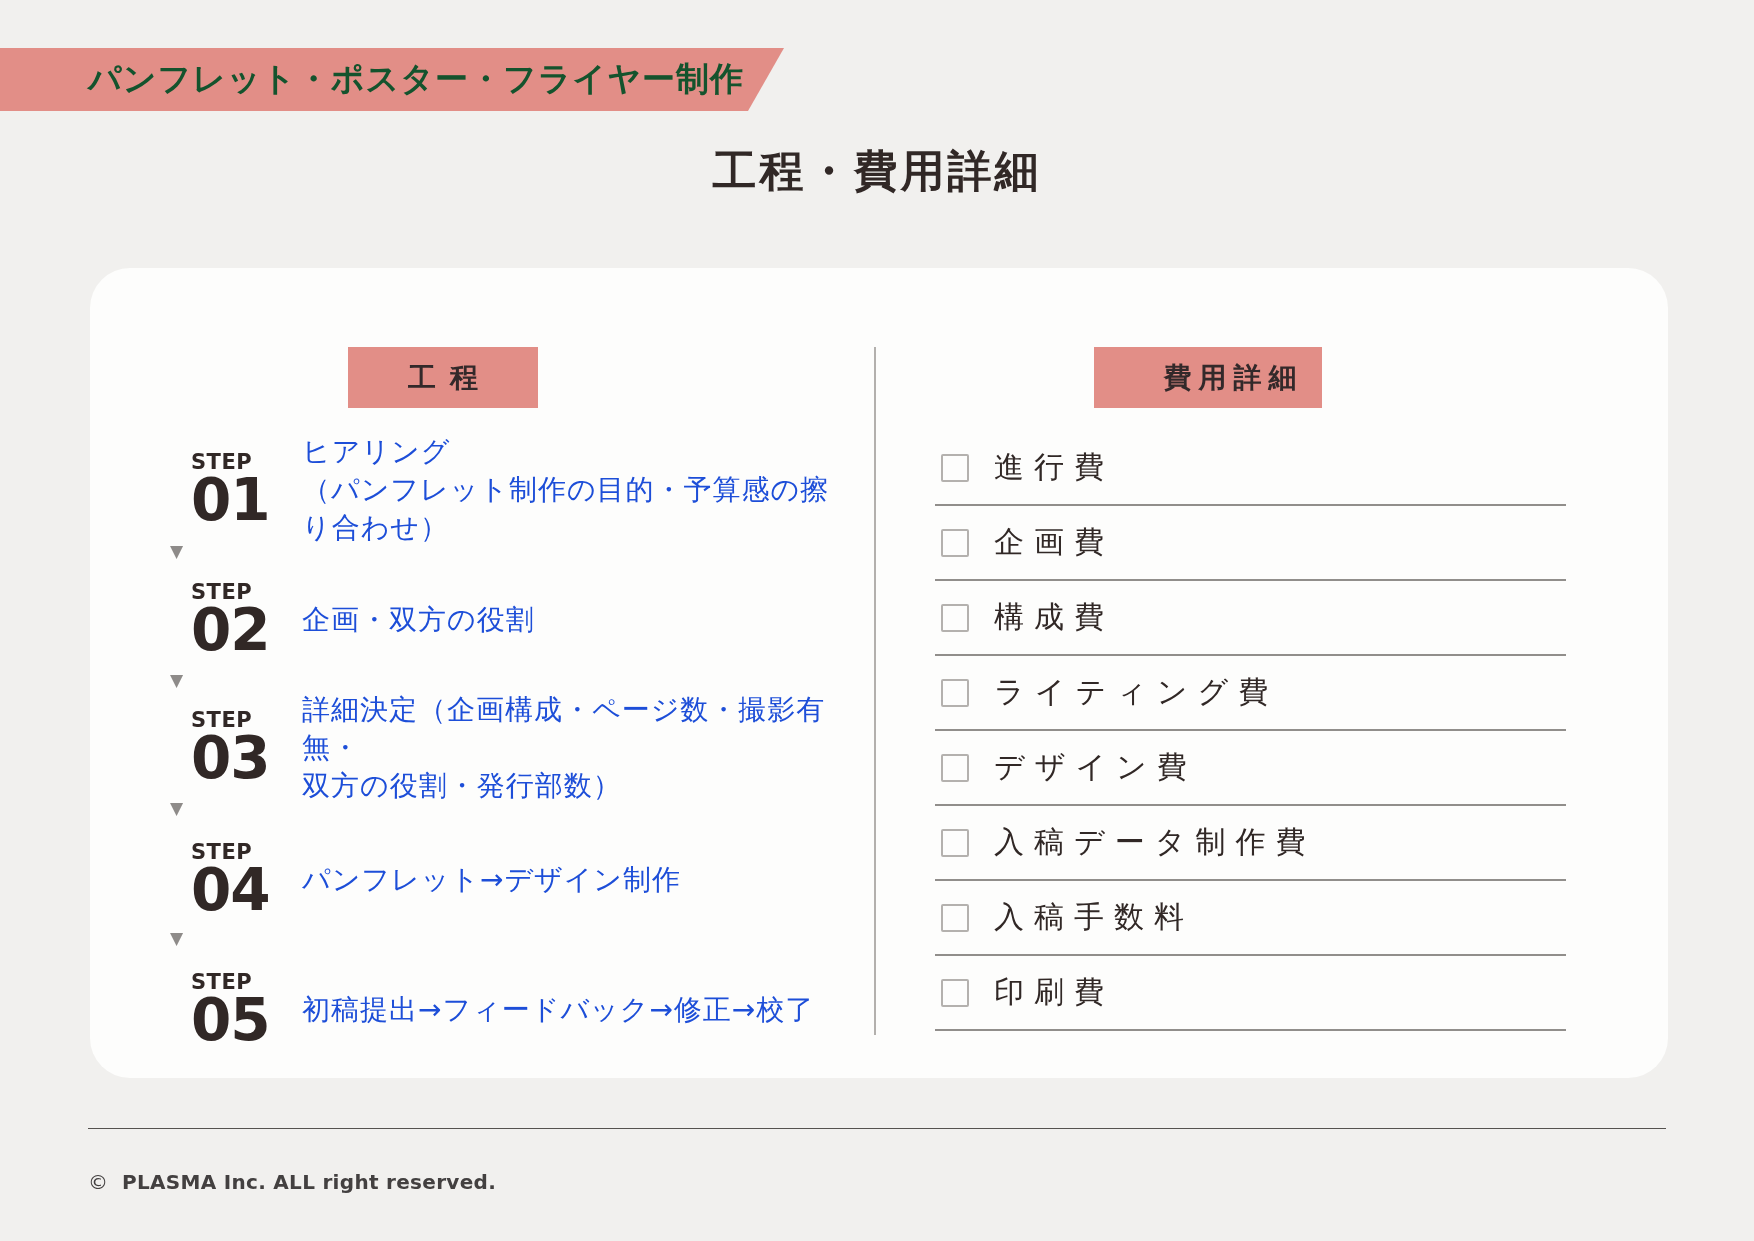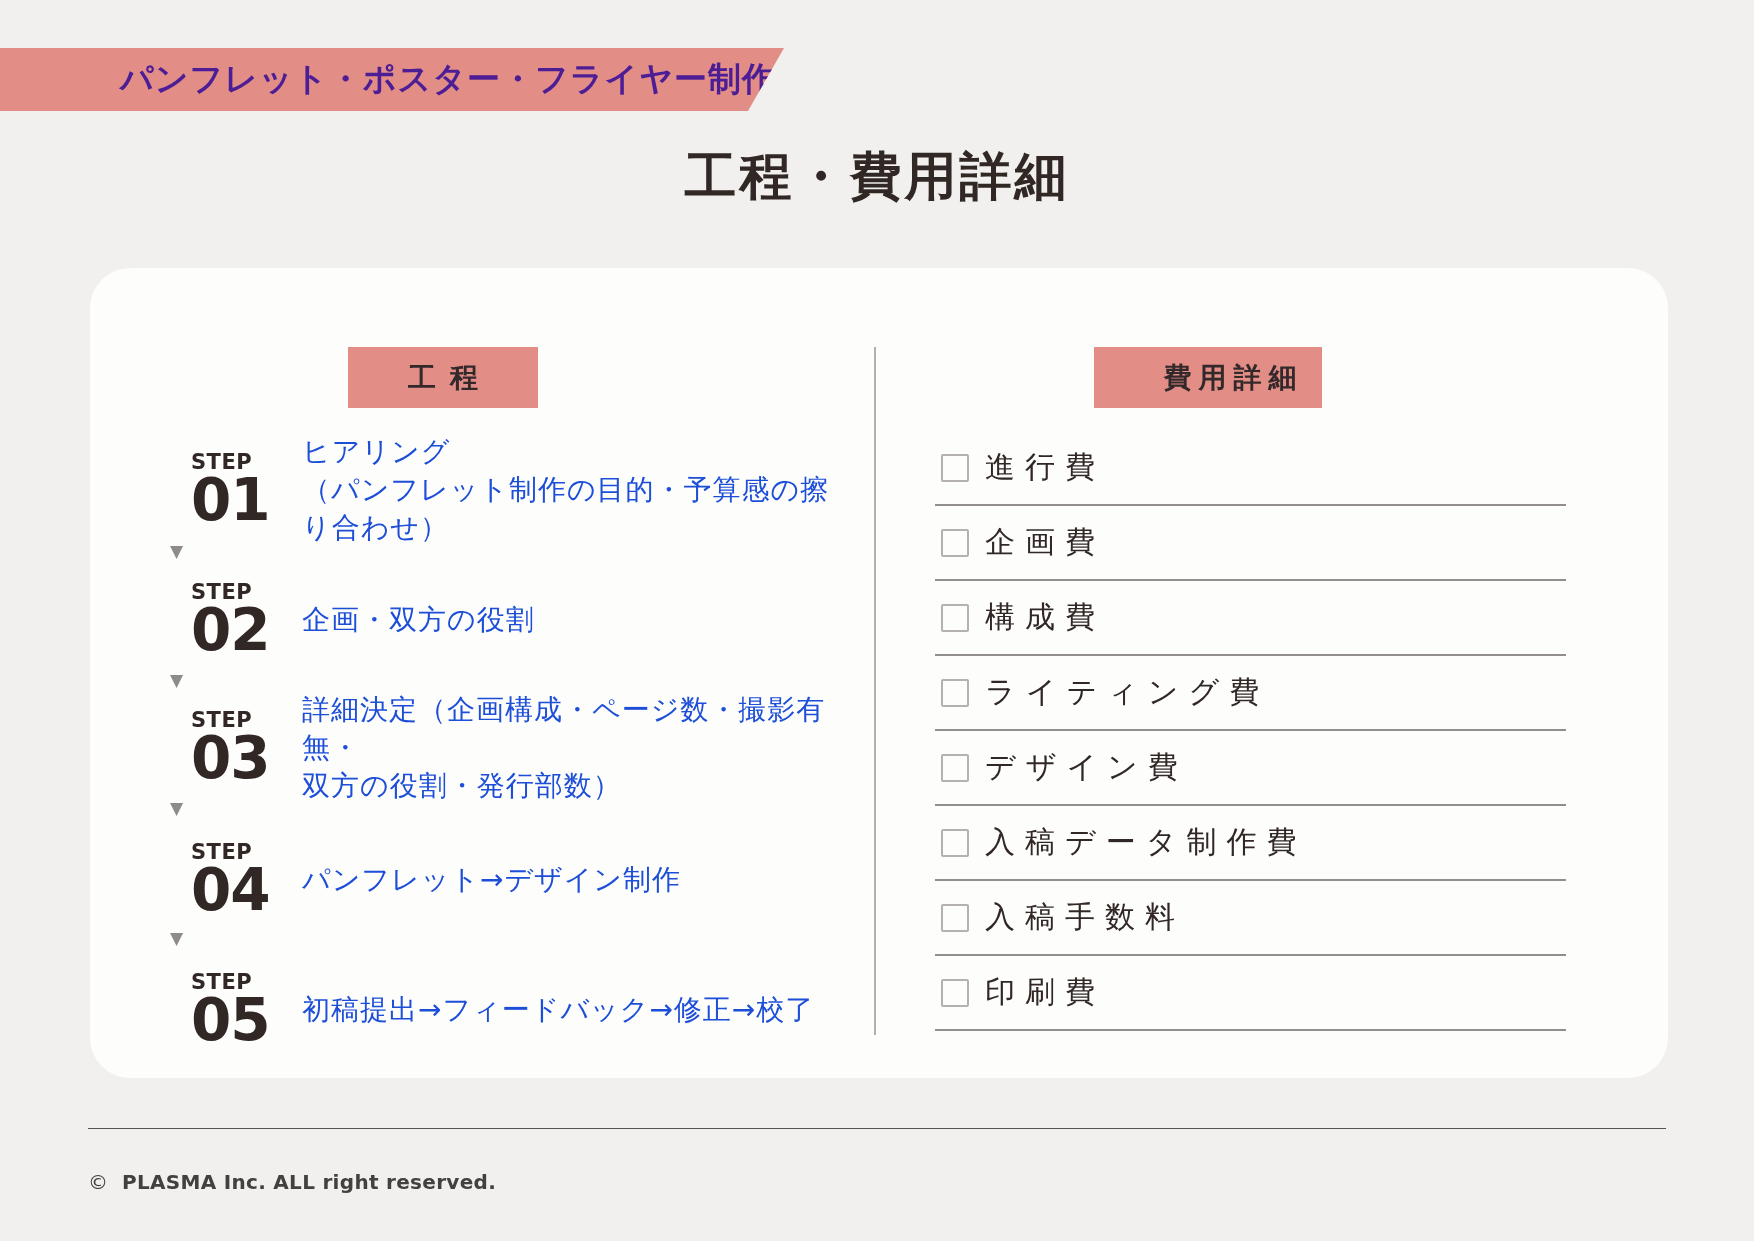--- a/index.html
+++ b/index.html
@@ -13,26 +13,26 @@
   body{font-family:"DejaVu Sans","Liberation Sans",sans-serif;color:var(--text);}
   .page{position:relative;width:1754px;height:1241px;background:var(--background);overflow:hidden;}
 
   
   .banner{
     position:absolute;left:0;top:48px;width:784px;height:63px;
     background:var(--accent);
     clip-path:polygon(0 0,100% 0,calc(100% - 36px) 100%,0 100%);
     display:flex;align-items:center;
   }
-  .banner span{font-size:33px;font-weight:700;letter-spacing:1px;padding-left:120px;color:#4c1d95;}
+  .banner span{font-size:33px;font-weight:700;letter-spacing:1px;padding-left:88px;color:#14532d;}
 
   
   .title{
     position:absolute;left:0;top:142px;width:100%;
-    text-align:center;font-size:52px;font-weight:800;letter-spacing:3px;color:#312826;
+    text-align:center;font-size:44px;font-weight:800;letter-spacing:3px;color:#312826;
   }
 
   
   .card{
     position:absolute;left:90px;top:268px;width:1578px;height:810px;
     background:var(--card);border-radius:40px;
   }
 
   
   .col-header{
@@ -56,21 +56,21 @@
   .step-text{font-size:28px;line-height:38px;font-weight:500;letter-spacing:1px;color:#1d4ed8;margin-left:33px;}
   .step-arrow{position:absolute;left:80px;font-size:17px;color:#8e8b89;line-height:1;}
 
   
   .cost-list{position:absolute;left:845px;top:163px;width:631px;}
   .cost-row{height:75px;display:flex;align-items:center;border-bottom:2px solid #918e8b;}
   .checkbox{
     width:28px;height:28px;margin-left:6px;flex-shrink:0;
     border:2px solid #b4b1ae;border-radius:2px;background:transparent;
   }
-  .cost-label{margin-left:16px;font-size:30px;font-weight:500;letter-spacing:10px;color:#312826;}
+  .cost-label{margin-left:25px;font-size:30px;font-weight:500;letter-spacing:10px;color:#312826;}
 
   
   .footer-line{position:absolute;left:88px;top:1128px;width:1578px;height:1px;background:#55524f;}
   .footer{position:absolute;left:88px;top:1170px;display:flex;align-items:center;gap:14px;}
   .footer .sym{font-size:20px;font-weight:500;color:#434040;}
   .footer .txt{font-size:20px;font-weight:700;letter-spacing:.3px;color:#434040;}
 </style>
 </head>
 <body>
 

